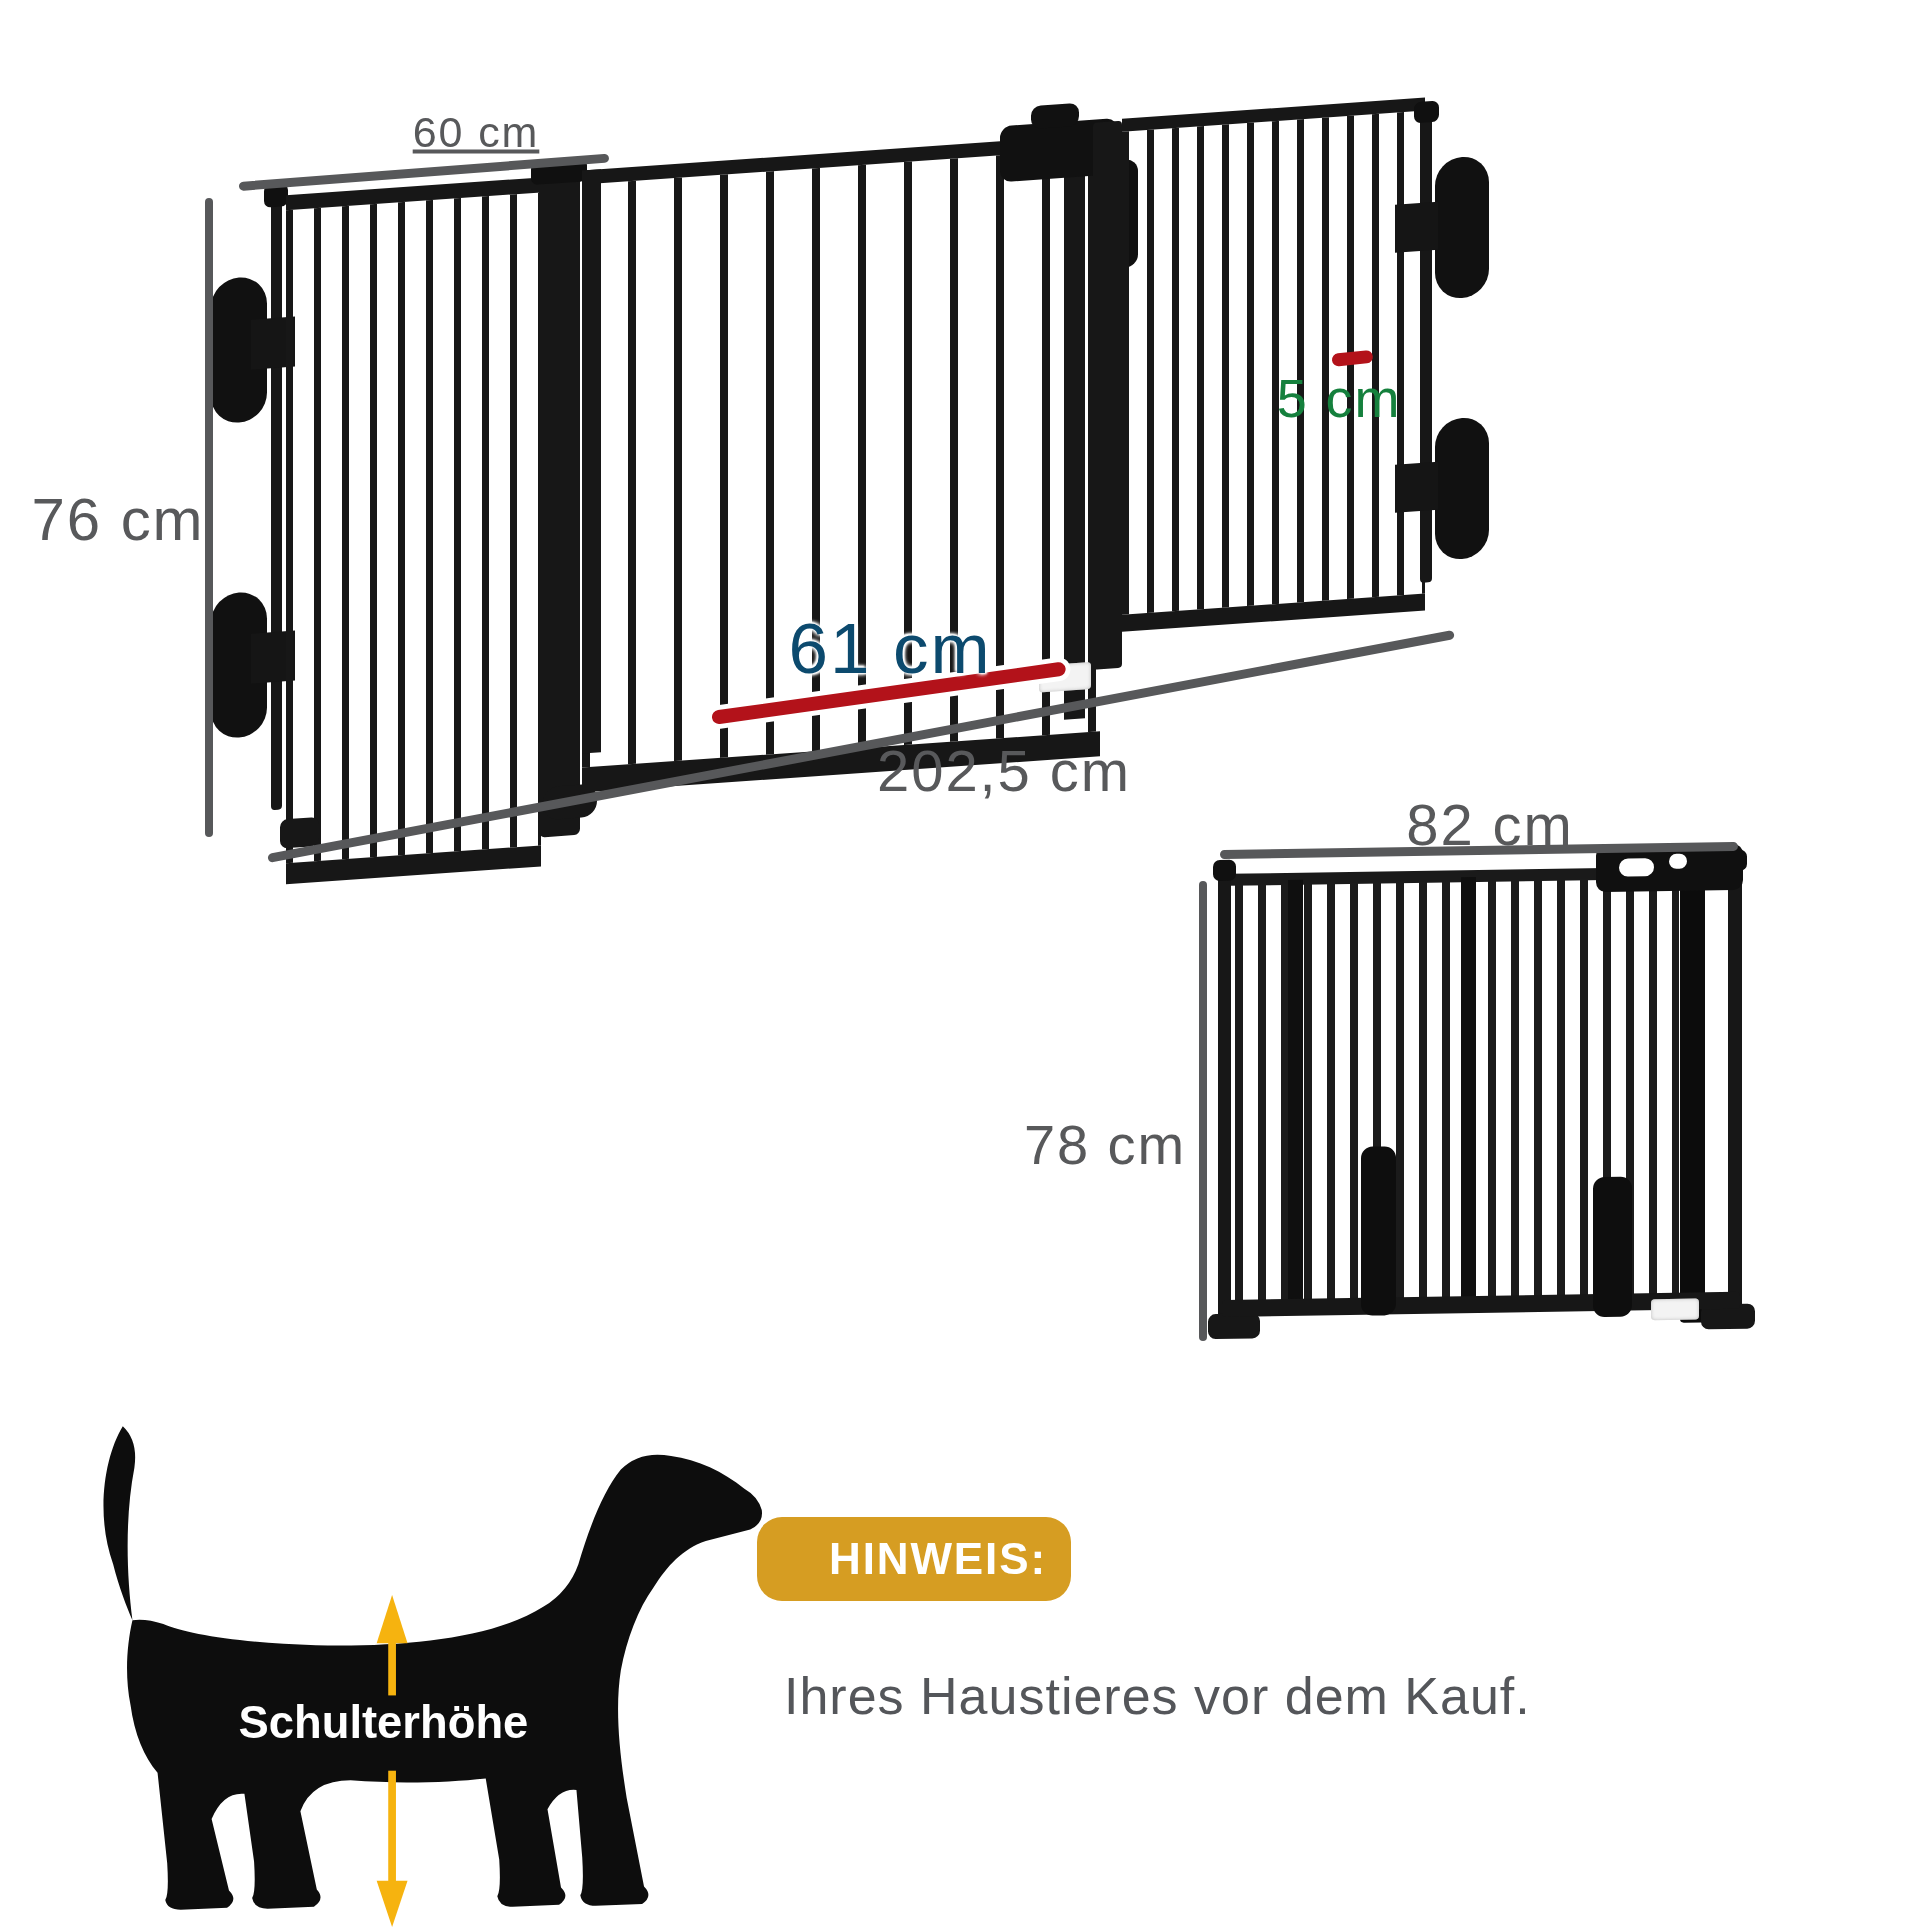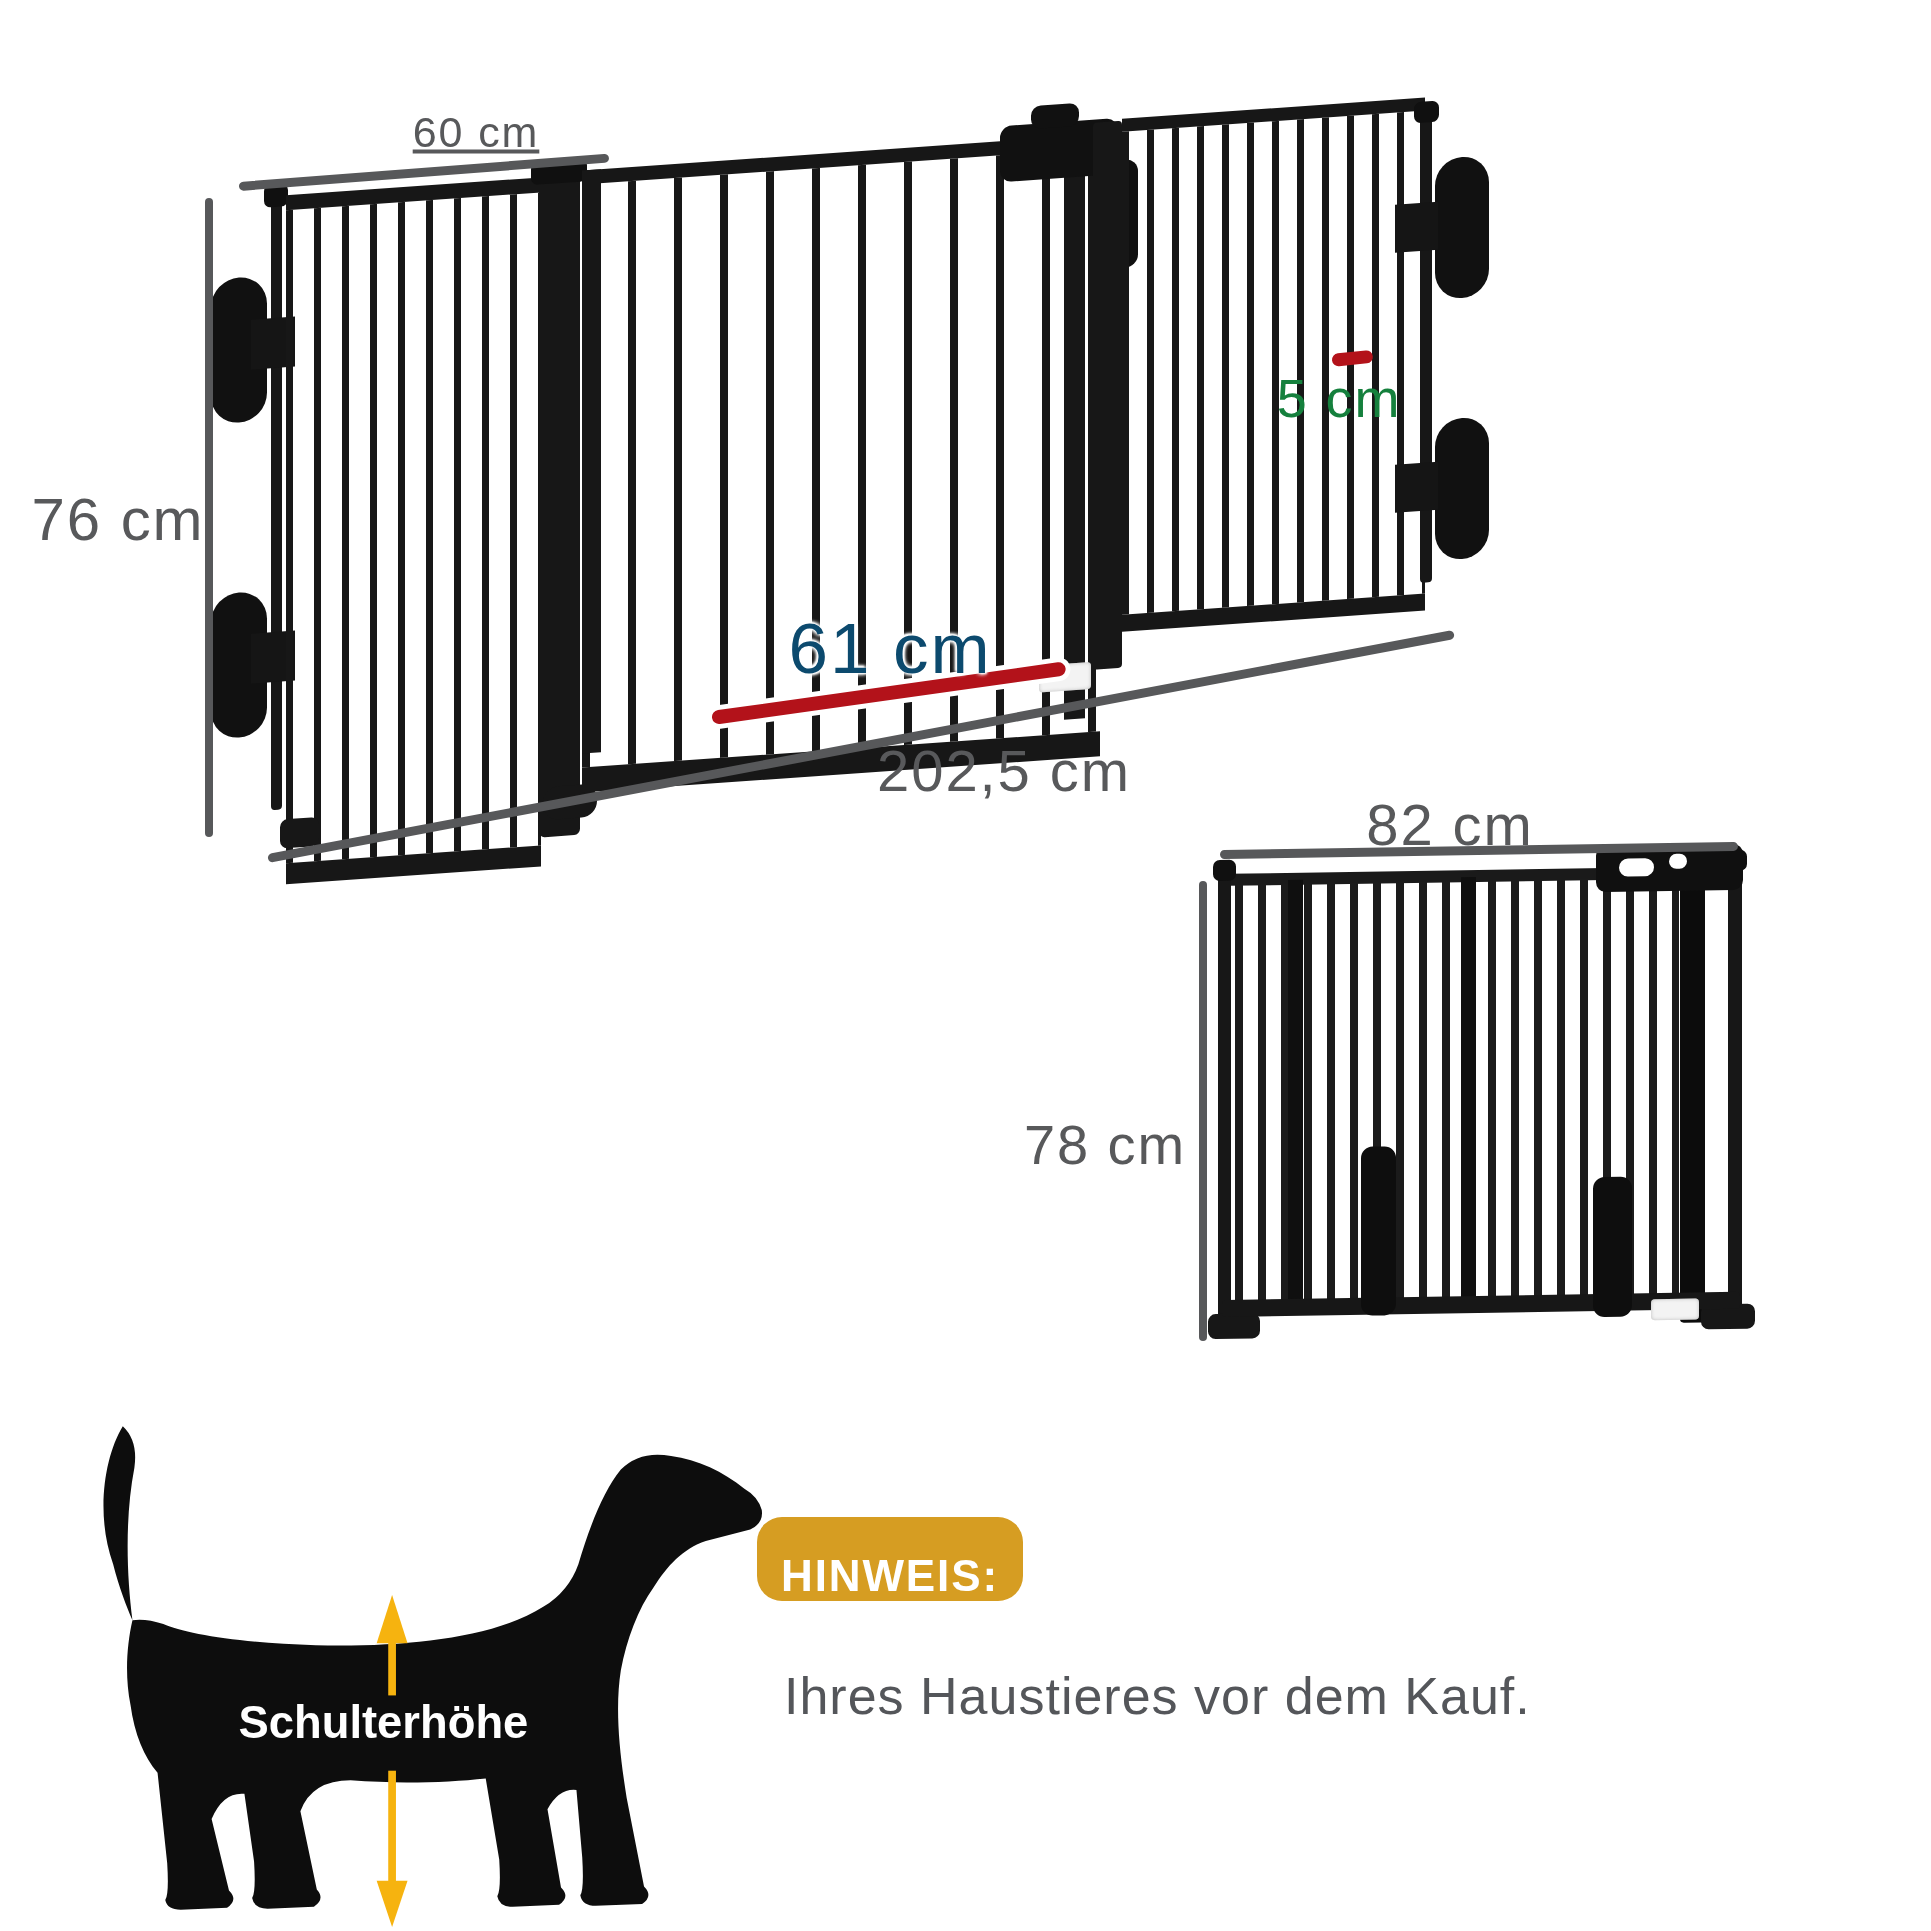--- a/index.html
+++ b/index.html
@@ -59,21 +59,21 @@
     background:repeating-linear-gradient(90deg,#1b1b1b 0 7.7px,transparent 7.7px 23px);
   }
   .hinge-plate{position:absolute;left:378px;top:-11.6px;width:147px;height:46px;background:#101010;border-radius:9.7px;}
   .hinge-plate::before{content:'';position:absolute;left:23px;top:12.6px;width:35px;height:18.3px;background:#fff;border-radius:9.7px;}
   .hinge-plate::after{content:'';position:absolute;left:73px;top:8.7px;width:18.3px;height:14.5px;background:#fff;border-radius:7.7px;}
 
   
   .badge{
     position:absolute;left:757px;top:1517px;width:266px;height:84px;
     background:#d69d22;border-radius:25px;
-    display:flex;align-items:flex-end;justify-content:center;
+    display:flex;align-items:center;justify-content:center;padding-left:48px;
   }
   .badge span{color:#fff;font-weight:bold;font-size:44px;letter-spacing:1.9px;}
   .note-text{
     position:absolute;left:784px;top:1657px;width:1062px;
     color:#54565a;font-size:52px;line-height:79px;letter-spacing:1px;
   }
 </style>
 </head>
 <body>
 
@@ -142,21 +142,21 @@
 
   <div class="hinge-plate"></div>
   <div class="metal" style="left:3.9px;top:436px;width:518px;height:17.4px;border-radius:3.9px;"></div>
   <div class="metal" style="left:143px;top:285px;width:35px;height:169px;border-radius:11.6px;background:#0e0e0e;"></div>
   <div class="metal" style="left:375px;top:319px;width:39px;height:140px;border-radius:11.6px;background:#0e0e0e;"></div>
   <div class="sticker" style="left:433px;top:442px;width:48px;height:21px;"></div>
 </div>
 
 <div class="dim-line" style="left:1220px;top:850px;width:518px;transform:rotate(-0.9deg);"></div>
 <div class="dim-line-v" style="left:1199px;top:881px;height:460px;"></div>
-<div class="dim-label" style="left:1450px;top:824px;text-align:center;">82 cm</div>
+<div class="dim-label" style="left:1490px;top:824px;text-align:center;">82 cm</div>
 <div class="dim-label" style="left:1105px;top:1144px;font-size:56px;">78 cm</div>
 
 <svg class="abs" style="left:82px;top:1402px;" width="681" height="527" viewBox="0 0 705 546">
   <path fill="#0d0d0d" d="
     M 42 25
     C 22 58, 14 118, 32 168
     C 38 192, 46 212, 52 226
     C 46 252, 44 284, 50 314
     C 54 344, 64 368, 78 384
     L 88 478

